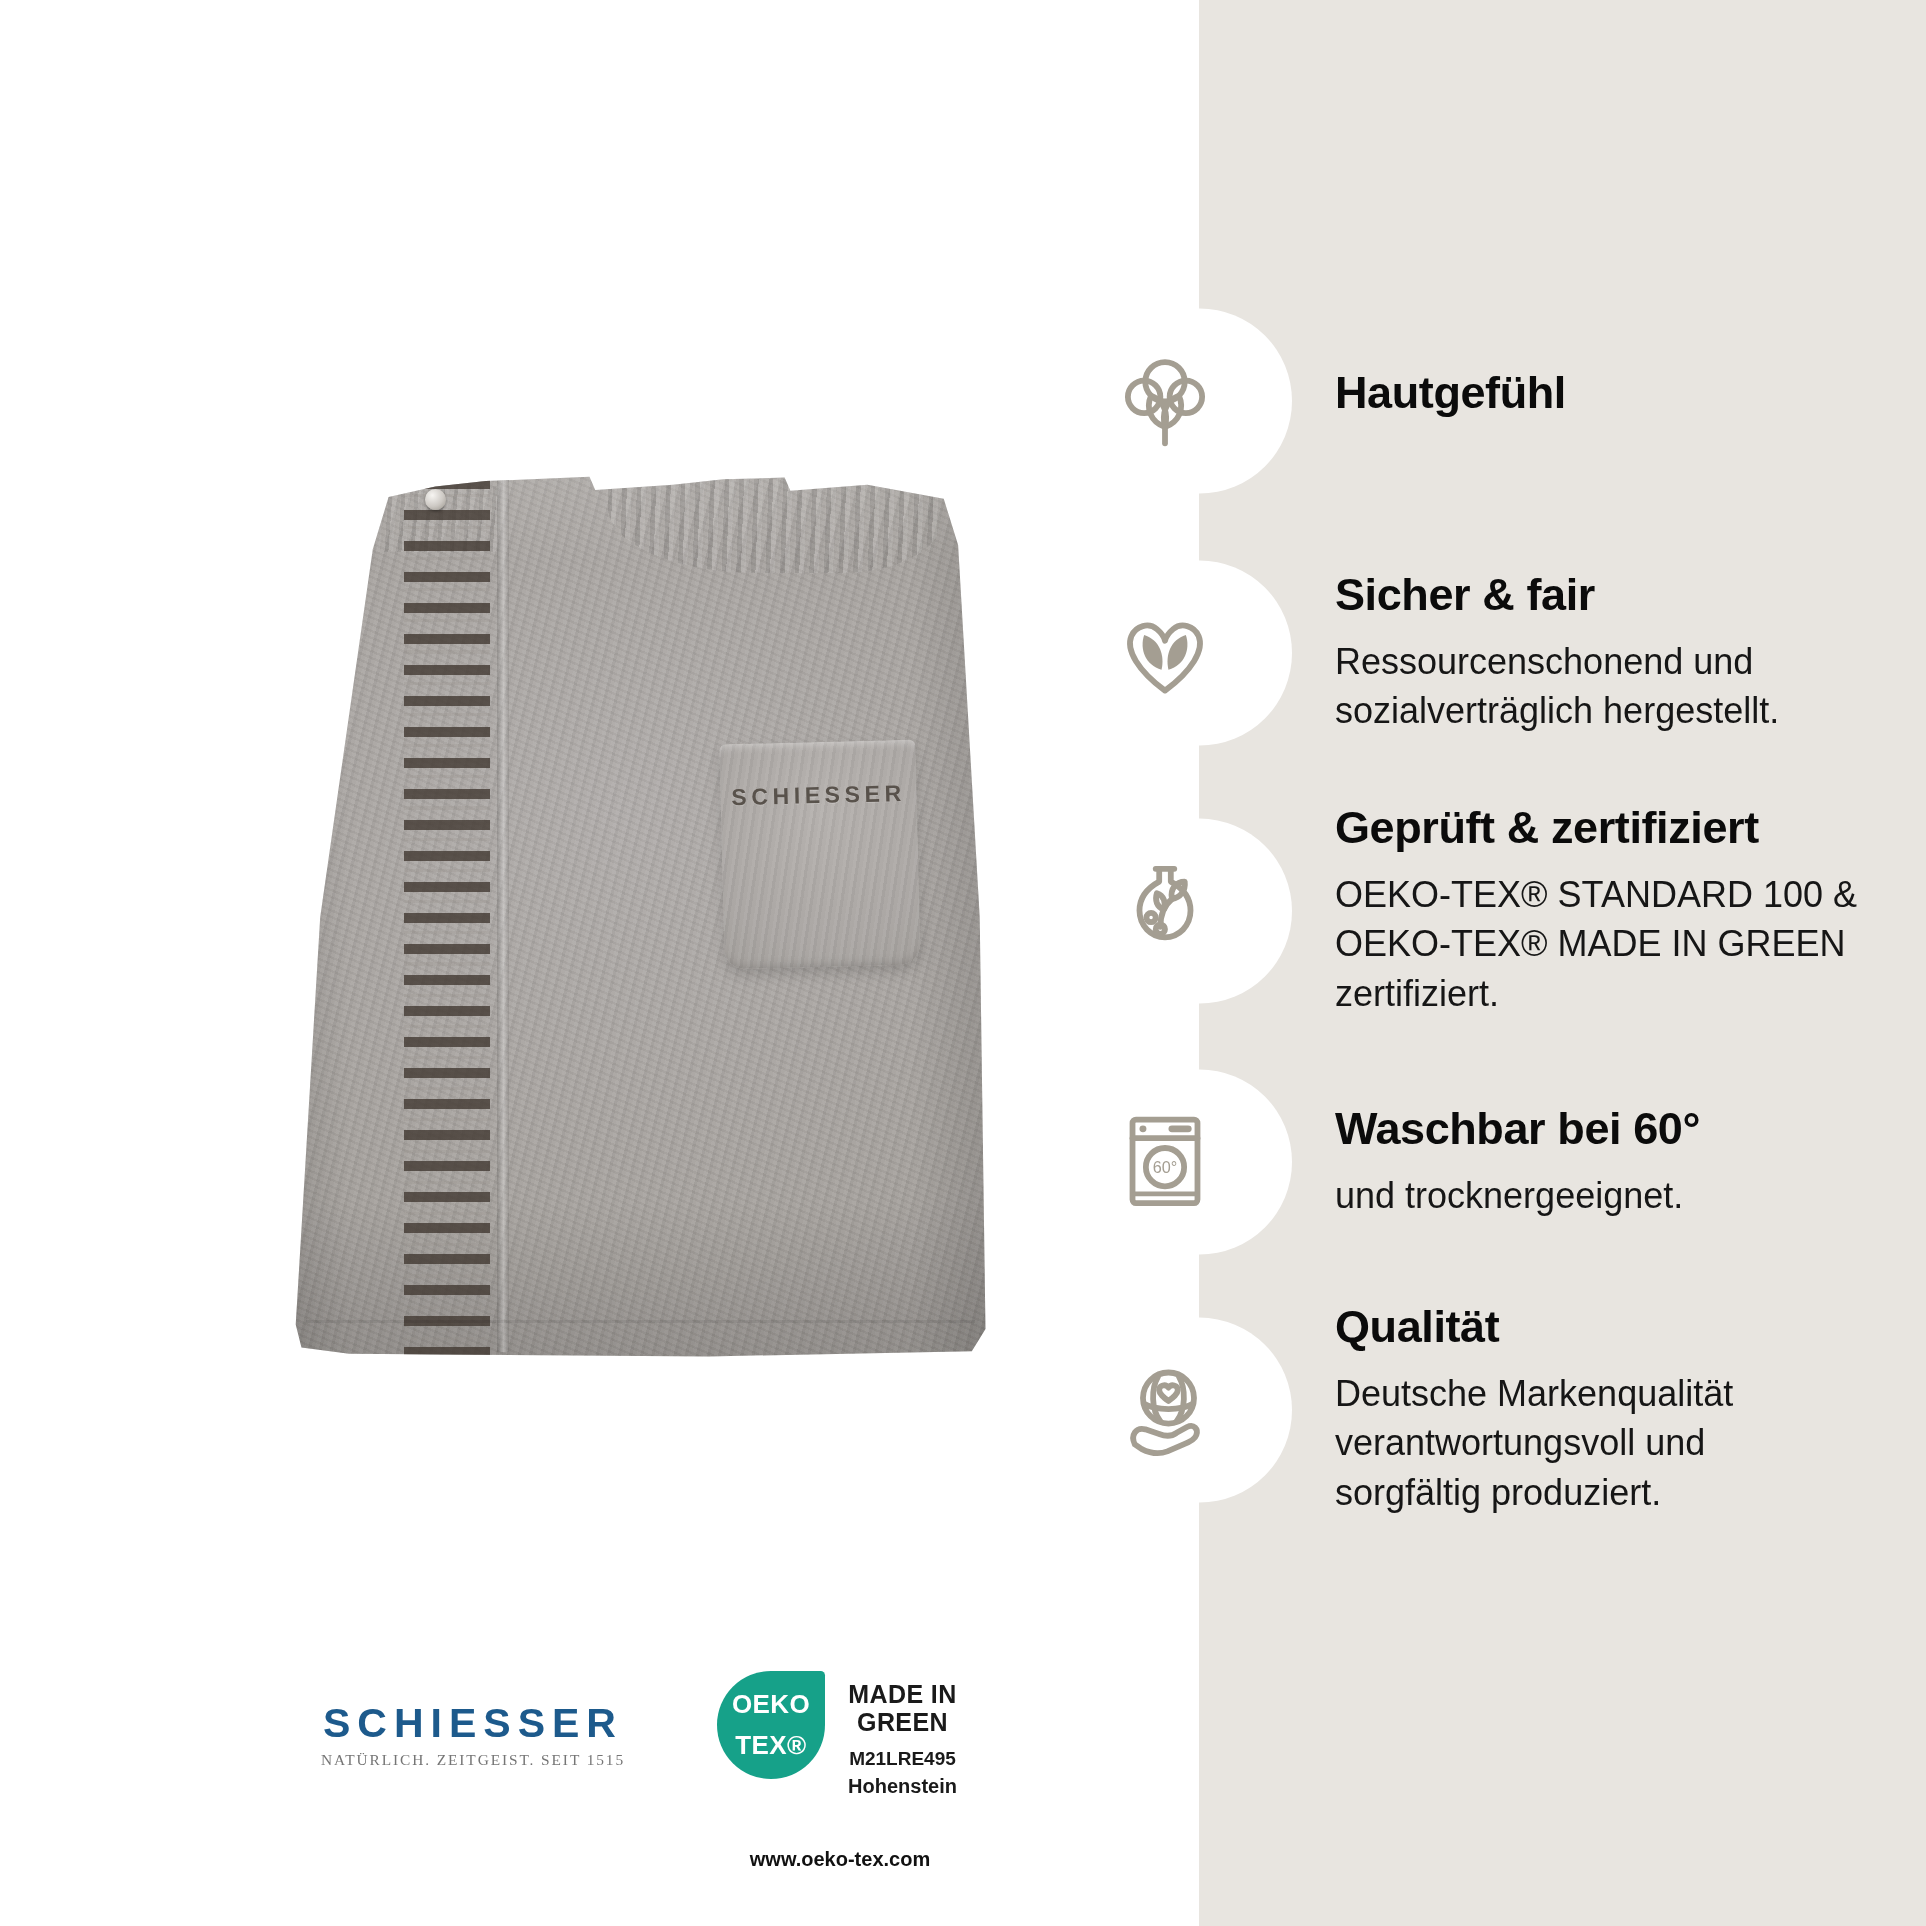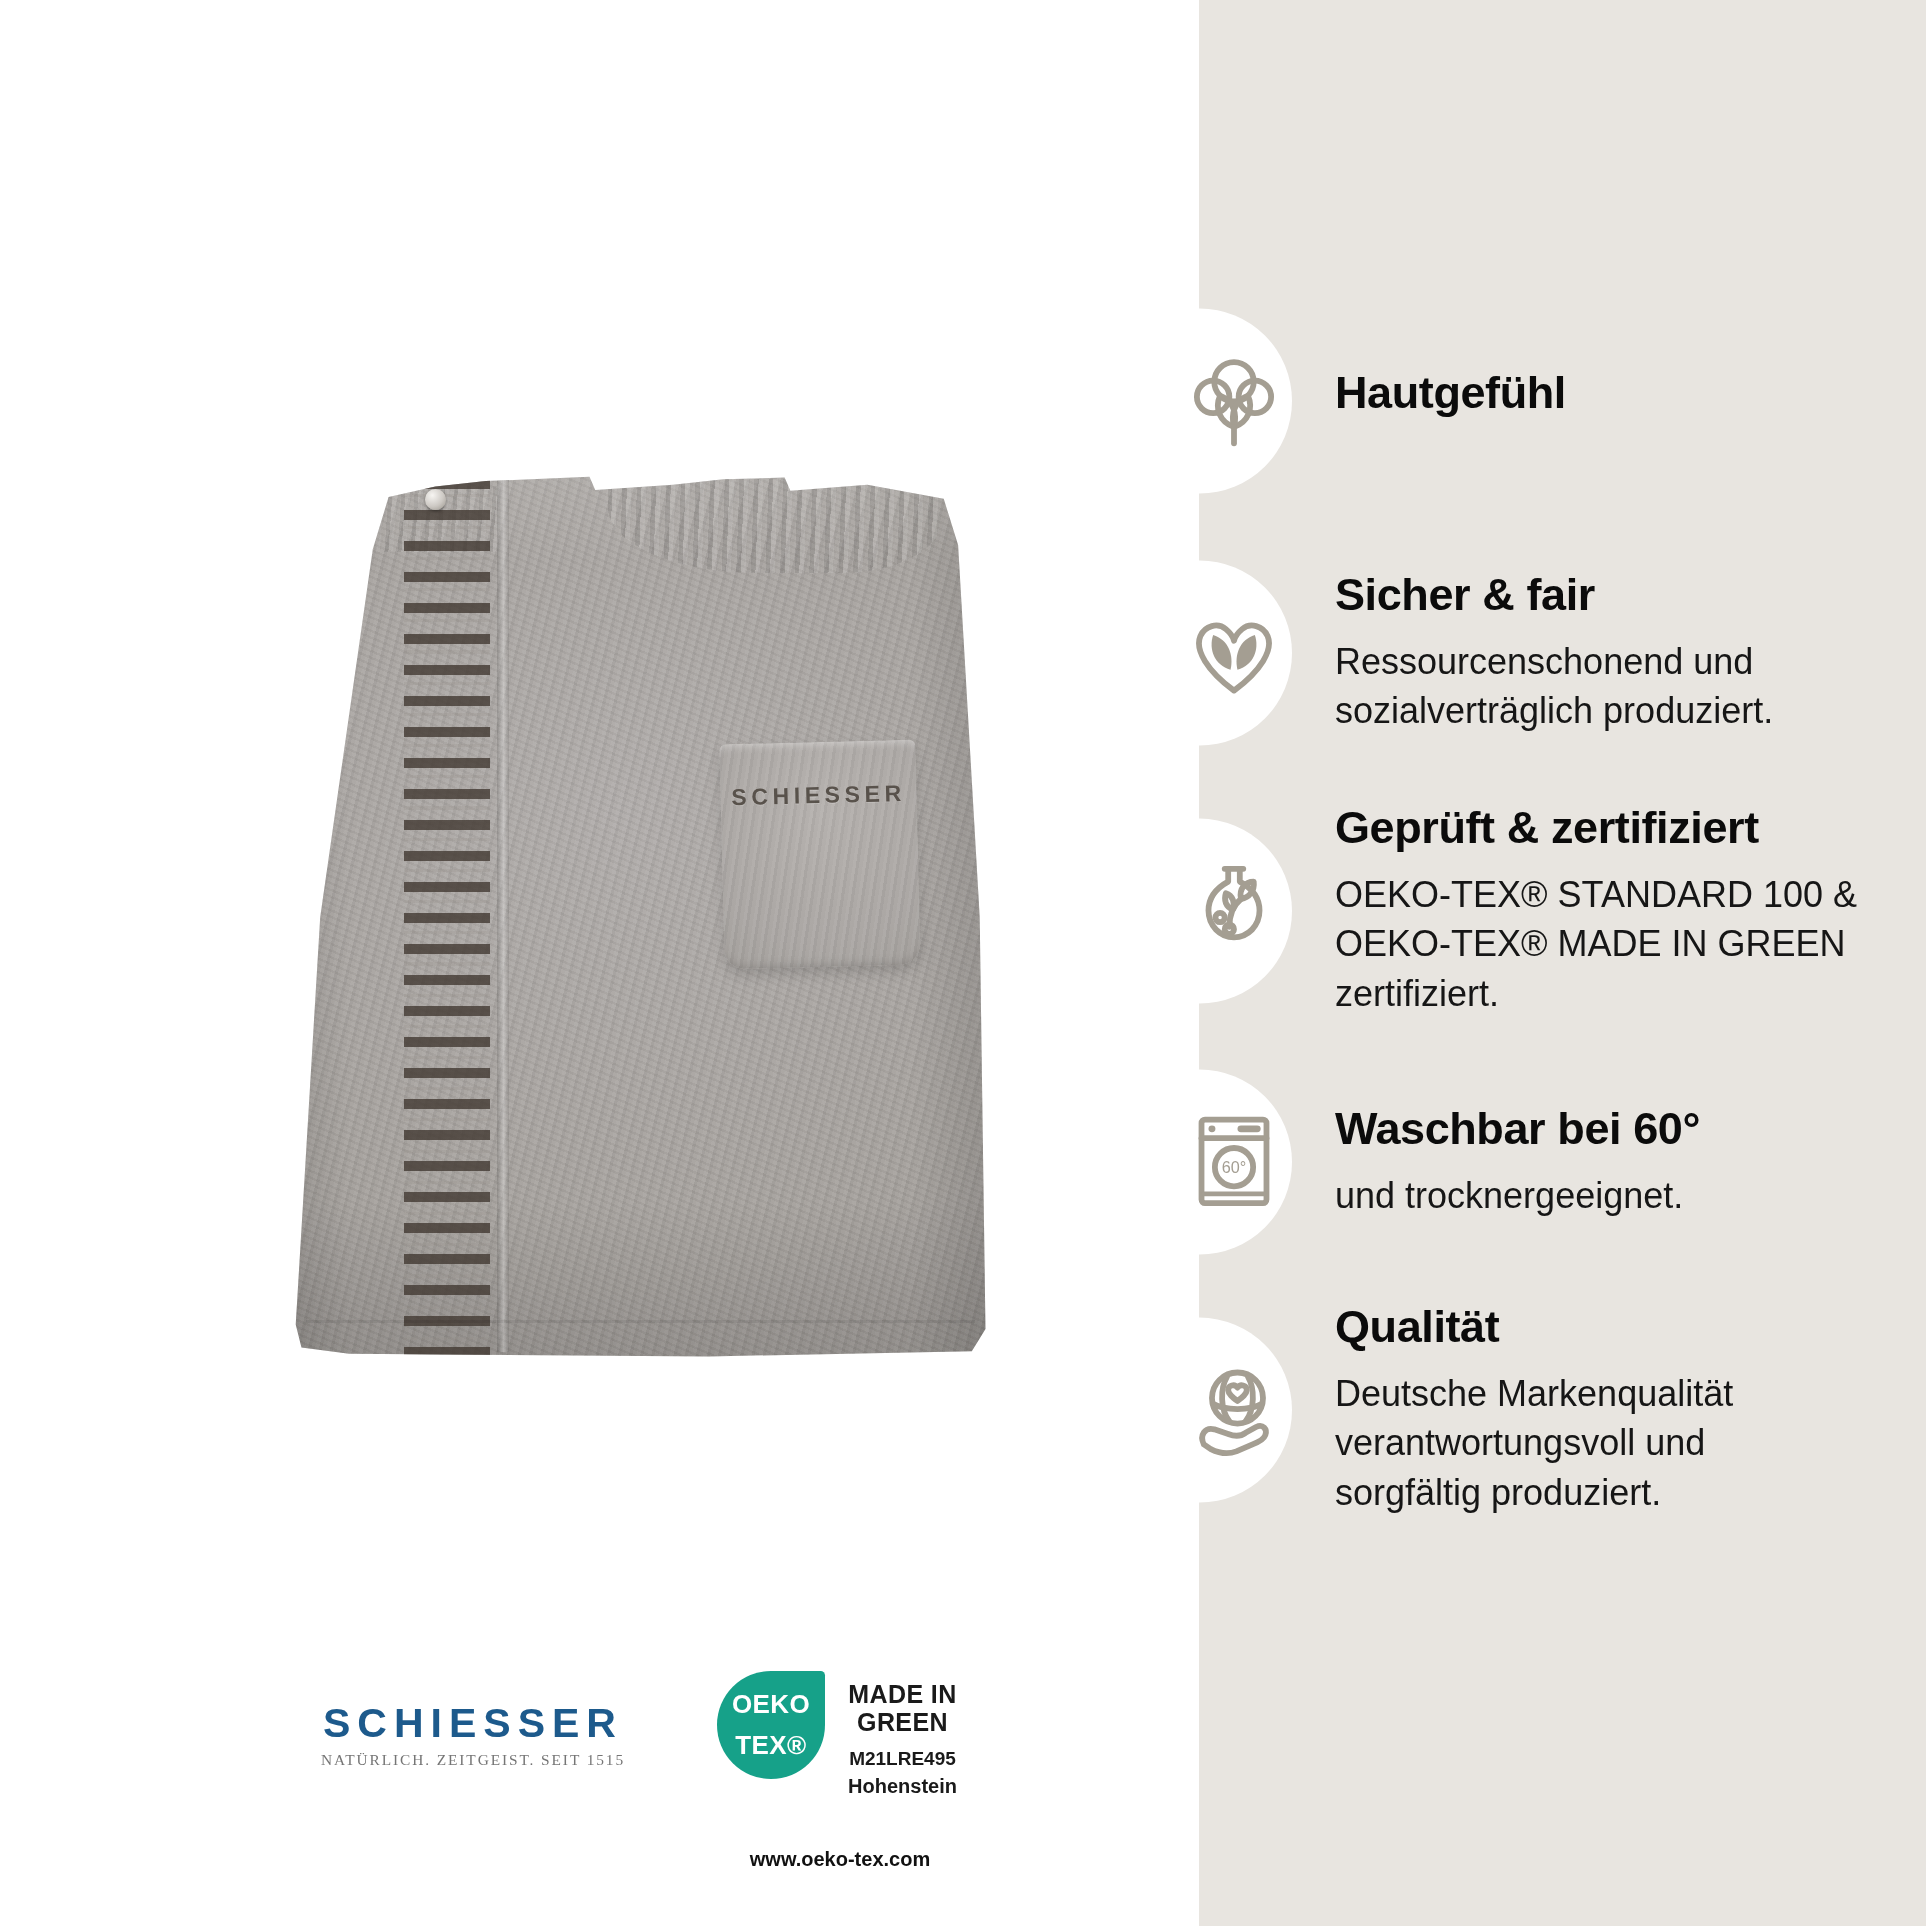--- a/index.html
+++ b/index.html
@@ -6,21 +6,21 @@
   #canvas{position:relative;width:1926px;height:1926px;background:#ffffff;overflow:hidden;
           font-family:"Liberation Sans",sans-serif;}
 
   
   .right-panel{position:absolute;left:1199px;top:0;width:727px;height:1926px;background:#e8e5e0;}
 
   
   .feature{position:absolute;left:1107px;display:flex;align-items:center;transform:translateY(-50%);}
   .f1{top:401px}.f2{top:653px}.f3{top:911px}.f4{top:1162px}.f5{top:1410px}
   .icon-circle{width:185px;height:185px;border-radius:50%;background:#ffffff;flex:0 0 auto;
-               display:flex;align-items:center;justify-content:flex-end;}
+               display:flex;align-items:center;justify-content:flex-start;}
   .icon-circle svg{width:116px;height:116px;}
   .feature-text{margin-left:43px;width:555px;}
   .feature-title{font-size:45px;font-weight:700;letter-spacing:-0.4px;color:#0b0b0b;margin:0 0 18.5px 0;line-height:1.05;}
   .feature-body{font-size:36px;line-height:1.38;color:#161616;white-space:pre-line;}
 
   
   .product{position:absolute;left:277px;top:474px;width:720px;height:886px;}
   .kilt{position:absolute;inset:0;
     clip-path:polygon(15.5% 2.6%,22% 1.4%,29% .8%,43.4% .3%,44.2% 1.8%,55% 1.2%,62% .6%,70.5% .4%,71.3% 1.9%,82% 1.2%,92.6% 2.8%,94.6% 8%,97.6% 50%,98.4% 96.5%,96.5% 99%,60% 99.6%,10% 99.3%,3.4% 98.6%,2.6% 96%,6% 50%,13.3% 8.5%);
     background:
@@ -100,21 +100,21 @@
         <g fill="none" stroke="#a49e92" stroke-width="5" stroke-linecap="round" stroke-linejoin="round">
           <path d="M50 82 C27 65 16 47 21 35 C25 26 36 23 43 29 C46 31.5 49 35 50 39 C51 35 54 31.5 57 29 C64 23 75 26 79 35 C84 47 73 65 50 82 Z"></path>
           <path fill="#a49e92" stroke="none" d="M47 64 C33 60 28 46 32 34 C45 38 50 51 47 64 Z"></path>
           <path fill="#a49e92" stroke="none" d="M53 64 C67 60 72 46 68 34 C55 38 50 51 53 64 Z"></path>
         </g>
       </svg>
     </div>
     <div class="feature-text">
       <h3 class="feature-title">Sicher &amp; fair</h3>
       <div class="feature-body">Ressourcenschonend und
-sozialverträglich produziert.</div>
+sozialverträglich hergestellt.</div>
     </div>
   </div>
 
   <div class="feature f3">
     <div class="icon-circle">
       <svg viewBox="0 0 100 100">
         <g fill="none" stroke="#a49e92" stroke-width="5" stroke-linecap="round" stroke-linejoin="round">
           <path d="M42 14 H58"></path>
           <path d="M45 14 V25 C34 31 28 40 28 50 C28 63 38 73 50 73 C62 73 72 63 72 50 C72 40 66 31 55 25 V14"></path>
           <path d="M46 64 C46 52 50 45 56 40"></path>

